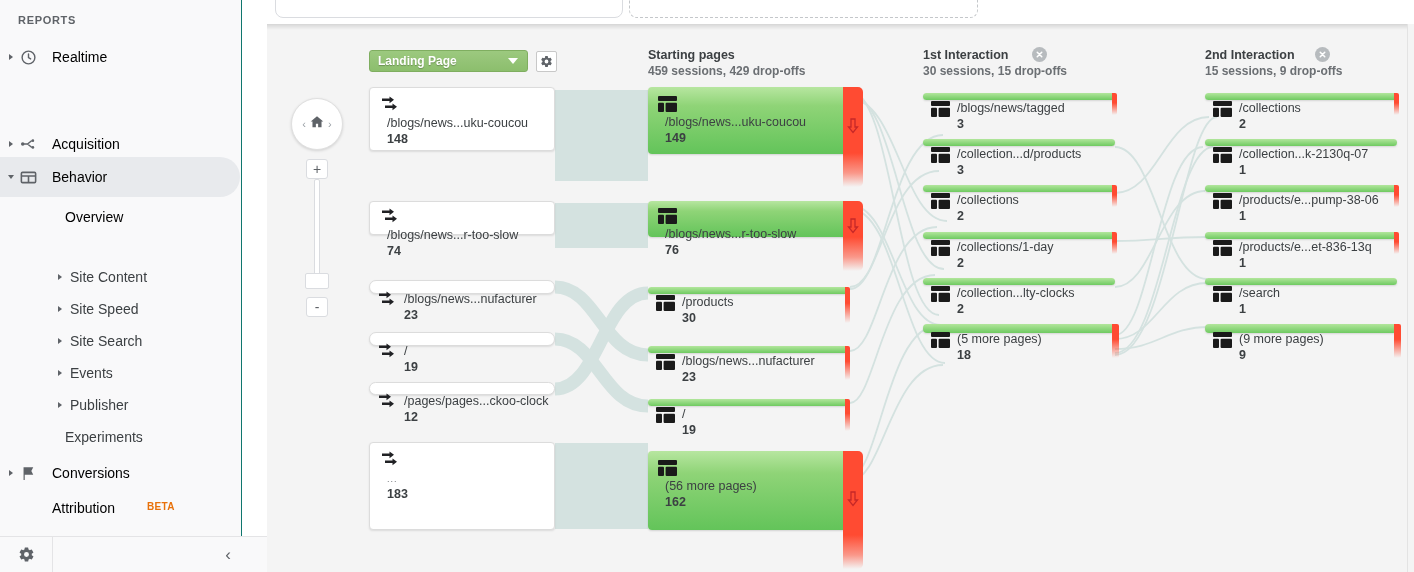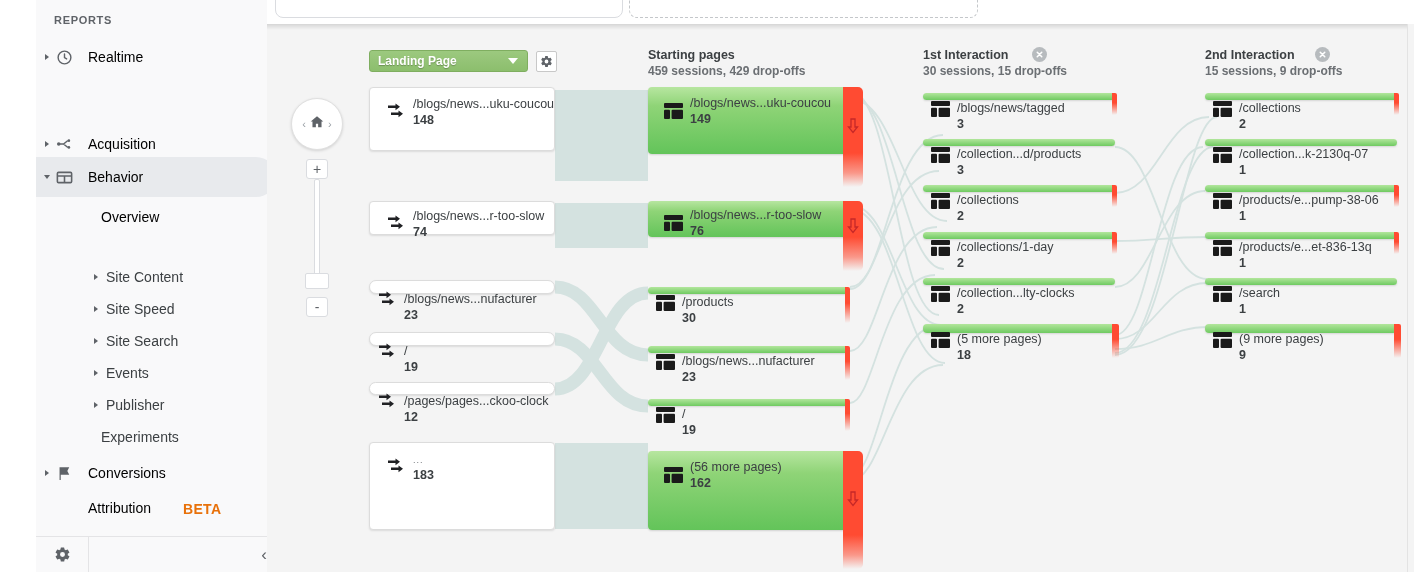--- a/index.html
+++ b/index.html
@@ -7,21 +7,21 @@
     width: 1414px; height: 572px;
     background: #ffffff;
     font-family: "Liberation Sans", sans-serif;
     overflow: hidden;
   }
   .app { position: relative; width: 1414px; height: 572px; }
 
   
   .sidebar {
     position: absolute; left: 0; top: 0; width: 242px; height: 572px;
-    background: #f9f9fa; border-right: 1px solid #0f766e; margin-left: 36px;
+    background: #f9f9fa; border-right: 1px solid #0f766e;
   }
   .reports-label {
     position: absolute; left: 18px; top: 14px;
     font-size: 11px; font-weight: 700; letter-spacing: .7px; color: #5f6368;
   }
   .nav-item {
     position: absolute; left: 0; width: 240px; height: 40px;
     display: flex; align-items: center; cursor: pointer;
     border-radius: 0 20px 20px 0;
   }
@@ -57,21 +57,21 @@
     border-left: 4.5px solid #5f6368;
     border-top: 3.6px solid transparent; border-bottom: 3.6px solid transparent;
     margin-right: 8px;
   }
   .sub-text { font-size: 14px; color: #3c4043; white-space: nowrap; }
   .attr-row {
     position: absolute; left: 52px; top: 500px;
     display: flex; align-items: flex-start; cursor: pointer;
   }
   .attr-beta {
-    font-size: 14px; font-weight: 700; color: #e8710a;
+    font-size: 10px; font-weight: 700; color: #e8710a;
     margin-left: 4px; margin-top: 1px; letter-spacing: .3px; padding-left: 28px;
   }
   .sidebar-footer {
     position: absolute; left: 0; bottom: 0; width: 267px; height: 36px;
     background: #f9f9fa; border-top: 1px solid #e4e4e6;
     display: flex; align-items: center;
   }
   .footer-gear {
     width: 53px; height: 36px; display: flex; align-items: center;
     justify-content: center; border-right: 1px solid #e4e4e6; cursor: pointer;
@@ -179,22 +179,22 @@
   .node-lp {
     background: #fff; border: 1px solid #dcdcdc; border-radius: 4px;
     box-shadow: 0 1px 2px rgba(0,0,0,.10);
   }
   .node-green {
     border-radius: 4px;
     background: linear-gradient(to bottom, #b7e6a0 0%, #8fd477 28%, #63c45a 100%);
     box-shadow: 0 1px 2px rgba(0,0,0,.14);
   }
   .node-row {
-    position: absolute; display: flex; align-items: center;
-    left: 16px; top: 6px; cursor: pointer;
+    position: absolute; display: flex; align-items: flex-start;
+    left: 10px; top: 6px; cursor: pointer; flex-direction: column;
   }
   .pg-icon { width: 19px; height: 16px; flex: none; margin-top: 3px; }
   .arrows-icon { width: 20px; height: 18px; flex: none; margin-top: 1px; }
   .node-txt { margin-left: 7px; line-height: 1.12; }
   .node-path { font-size: 12.5px; color: #3c4043; white-space: nowrap; }
   .node-path.tiny { font-size: 9px; color: #70757a; letter-spacing: 1px; }
   .node-count { font-size: 12.5px; font-weight: 700; color: #3c4043; margin-top: 1px; }
 
   
   .bar-green {

